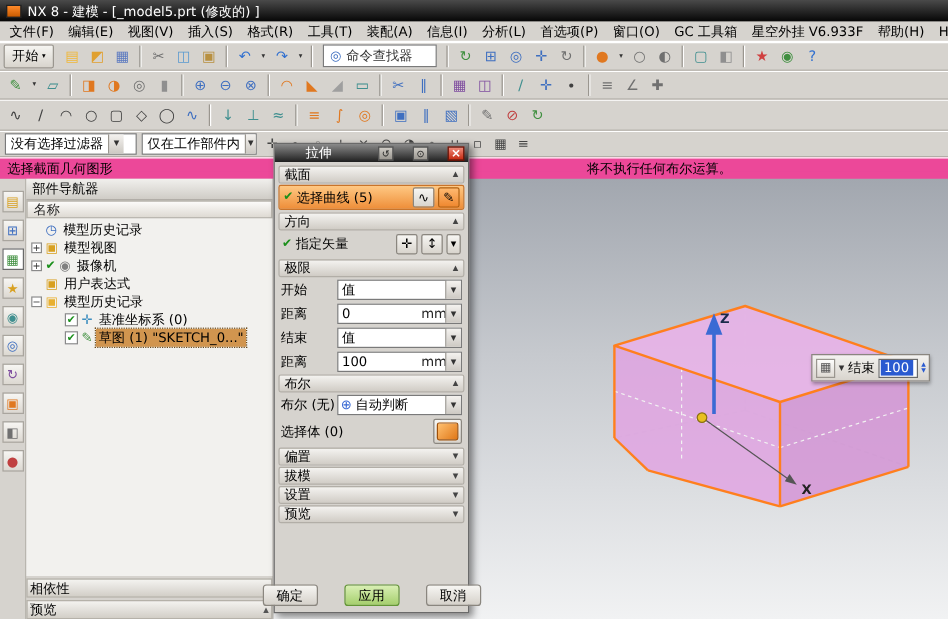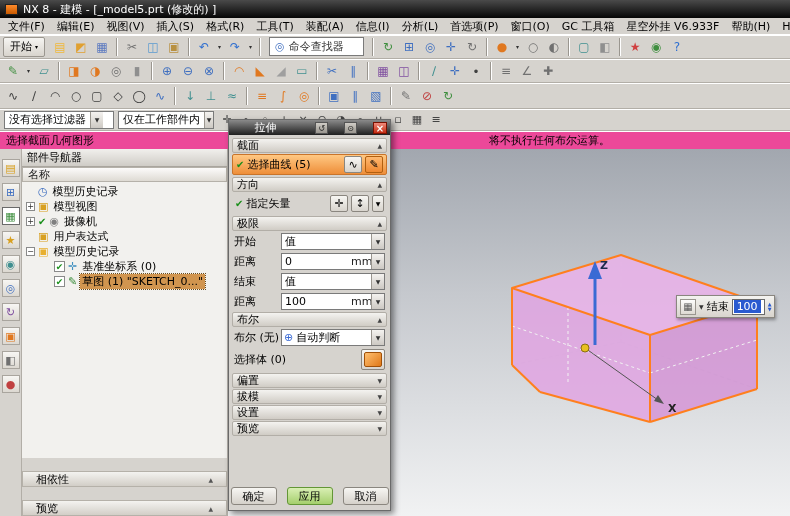--- a/index.html
+++ b/index.html
@@ -54,21 +54,21 @@
   .nav-colhead{height:15px;display:flex;align-items:center;padding:0 5px;background:linear-gradient(#fcfbfa,#dedad3);border:1px solid #b5b1a9;color:#222}
   #navtree{flex:1;background:#f2f1ee;overflow:hidden;padding-top:2px}
   .tree-row{height:15px;display:flex;align-items:center;gap:3px;white-space:nowrap}
   .tree-row.selected .titem-lbl{background:#d1954f;outline:1px dotted #6a4a1a}
   .expander{width:9px;height:9px;border:1px solid #8a8a8a;background:#fff;font-size:8px;line-height:7px;text-align:center;color:#333;flex:none}
   .expander-sp{width:9px;flex:none}
   .cbx{width:11px;height:11px;border:1px solid #8a8a8a;background:#fff;color:#1a8f1a;font-size:9px;line-height:10px;text-align:center;flex:none}
   .greenchk{color:#1a8f1a;font-size:10px;flex:none}
   .titem-ico{font-size:11px;flex:none}
   .titem-lbl{padding:0 2px}
-  .nav-panel{height:16px;margin-top:13px;background:linear-gradient(#f4f3f0,#d2cec7);border:1px solid #b5b1a9;display:flex;align-items:center;padding:0 13px}
+  .nav-panel{height:16px;margin-top:2px;background:linear-gradient(#f4f3f0,#d2cec7);border:1px solid #b5b1a9;display:flex;align-items:center;padding:0 2px}
   .nav-panel .arrows{margin-left:auto;font-size:6px;color:#555}
 
   
   #viewport{flex:1;position:relative;background:linear-gradient(180deg,#a2a7af 0%,#c6c9ce 40%,#f1f2f3 100%)}
   #vpsvg{position:absolute;inset:0}
   #minibar{position:absolute;left:448px;top:146px;height:23px;background:linear-gradient(#f4f3f0,#d8d4cd);border:1px solid #8a867f;display:flex;align-items:center;padding:1px 3px;gap:3px;box-shadow:1px 2px 3px rgba(0,0,0,.35);z-index:10}
   .mb-ico{width:16px;height:16px;border:1px solid #9a968f;background:linear-gradient(#fdfdfc,#dedad3);font-size:10px;display:flex;align-items:center;justify-content:center;color:#555}
   .mb-dd{font-size:6px;color:#333}
   .mb-val{width:33px;height:16px;background:#fff;border:1px solid #6a6a6a;display:flex;align-items:center;padding-left:1px}
   .selv{background:#2a5ad0;color:#fff;padding:0 3px}
@@ -92,21 +92,21 @@
   .fld{display:flex;align-items:center;margin:1px 4px;gap:3px;height:18px}
   .flbl{width:44px;white-space:nowrap}
   .combo.small,.numfield{flex:1;height:17px;background:#fff;border:1px solid #7a7a7a;display:flex;align-items:center}
   .ctxt{flex:1;padding:0 3px;white-space:nowrap;overflow:hidden}
   .unit{width:20px;color:#222}
   .bool-ico{color:#3a6ad4;font-size:11px;padding-left:2px}
   .cube{width:18px;height:15px;background:linear-gradient(135deg,#ffc070,#e07818);border:1px solid #a05008;border-radius:2px}
   .body-row{height:23px;display:flex;align-items:center;margin:1px 4px;gap:3px}
   .body-row .flbl{flex:1;width:auto}
   #collapsedsecs{display:flex;flex-direction:column}
-  .dlg-btns{margin-top:auto;display:flex;justify-content:center;gap:10px;padding:4px 2px 2px}
+  .dlg-btns{margin-top:auto;display:flex;justify-content:center;gap:22px;padding:4px 2px 2px}
   .btn{min-width:46px;height:18px;display:flex;align-items:center;justify-content:center;background:linear-gradient(#f7f6f3,#d5d1ca);border:1px solid #8a867f;border-radius:3px;padding:0 8px}
   .btn.apply{background:linear-gradient(#d9efb4,#a5cf6d);border-color:#639636}
 </style>
 </head>
 <body>
 
 <div id="titlebar" class="abs">
   <span class="nx-logo"></span>
   <span>NX 8 - 建模 - [_model5.prt  (修改的) ]</span>
 </div>

